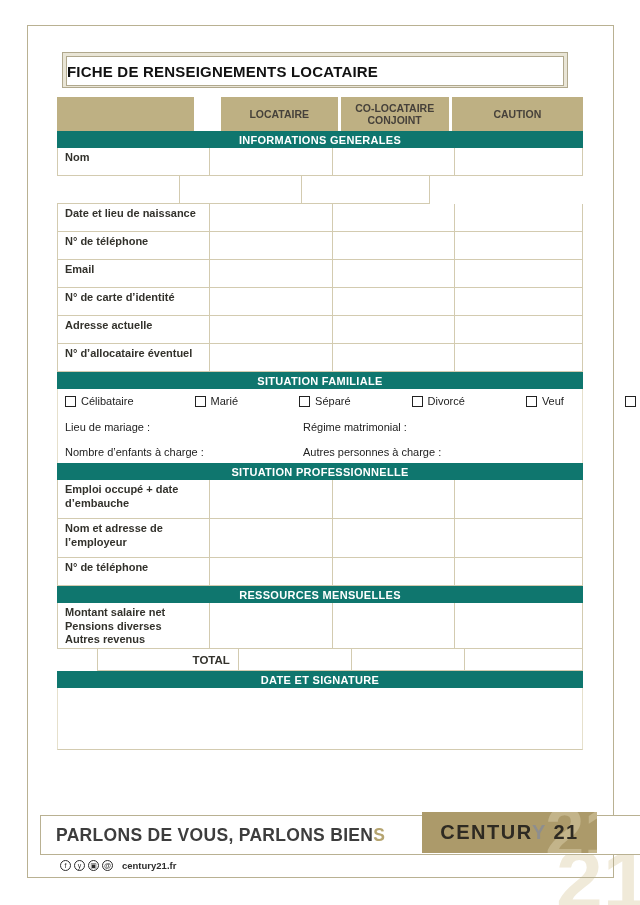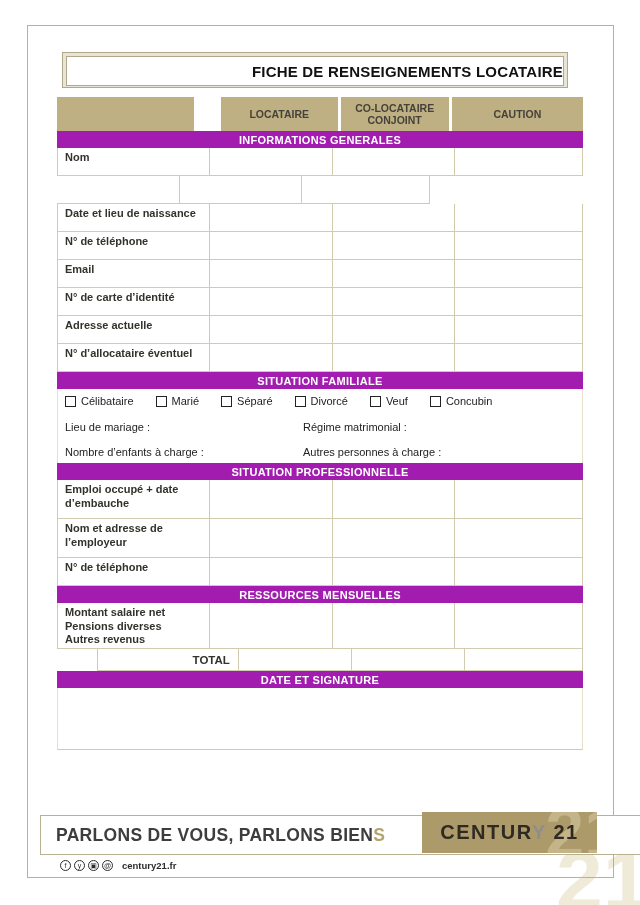--- a/index.html
+++ b/index.html
@@ -9,42 +9,42 @@
   .preline{white-space:pre-line;}
 
   
   .page-watermark{left:556px;top:838px;font-size:84px;font-weight:700;color:#f0ead9;z-index:0;line-height:1;}
 
   
   .frame{left:27px;top:25px;width:585px;height:851px;border:1px solid #b9b192;z-index:1;}
 
   
   .title-outer{left:62px;top:52px;width:498px;height:28px;border:1px solid #b0a88d;background:#e9e5d6;padding:3px;z-index:2;}
-  .title-inner{border:1px solid #b0a88d;background:#fff;height:100%;display:flex;align-items:center;justify-content:flex-end;}
+  .title-inner{border:1px solid #b0a88d;background:#fff;height:100%;display:flex;align-items:center;justify-content:flex-start;}
   .title-text{font-size:15px;font-weight:700;color:#111;letter-spacing:.2px;}
 
   
   .table{left:57px;top:97px;width:526px;z-index:2;}
   .hdr-row{display:flex;gap:3px;height:34px;background:#fff;}
   .hdr-cell{background:#beb083;display:flex;align-items:center;justify-content:center;text-align:center;
             font-size:10.5px;font-weight:700;color:#46413a;line-height:12px;}
   .hc1{width:152px;} .hc2{width:130px;margin-left:24px;} .hc3{width:120px;} .hc4{width:146px;}
-  .section-bar{height:17px;background:#a21caf;color:#fff;font-weight:700;font-size:11px;
+  .section-bar{height:17px;background:#0f766e;color:#fff;font-weight:700;font-size:11px;
                display:flex;align-items:center;justify-content:center;letter-spacing:.3px;}
   .frow{display:flex;}
   .cell{box-sizing:border-box;border-right:1px solid #d3cbb0;border-bottom:1px solid #d3cbb0;}
   .cell.first{border-left:1px solid #d3cbb0;}
   .label-cell{width:153px;padding:3px 4px 0 7px;font-size:11px;font-weight:700;line-height:13.5px;color:#33322c;}
   .val2{width:123px;} .val3{width:122px;} .val4{width:128px;}
   .h28{height:28px;} .h39{height:39px;} .h46{height:46px;} .h22{height:22px;margin-left:40px;} .h62{height:62px;}
 
   
   .fam{box-sizing:border-box;border-left:1px solid #e6e0cc;border-right:1px solid #e6e0cc;background:#fff;}
   .fam-row{position:relative;display:flex;align-items:center;font-size:11px;color:#222;}
-  .fam-r1{height:24px;padding-left:7px;}
+  .fam-r1{height:24px;padding-left:7px;gap:39px;}
   .fam-r2{height:28px;padding-left:7px;}
   .fam-r3{height:22px;padding-left:7px;}
   .chk-item{display:flex;align-items:center;margin-right:22px;}
   .chk-box{width:9px;height:9px;border:1.5px solid #222;margin-right:5px;background:#fff;}
   .fam-right{position:absolute;left:245px;}
 
   .total-label{width:153px;display:flex;align-items:center;justify-content:flex-end;
                padding-right:8px;box-sizing:border-box;font-size:11.5px;font-weight:700;}
   .res-lines{display:flex;flex-direction:column;}
 

